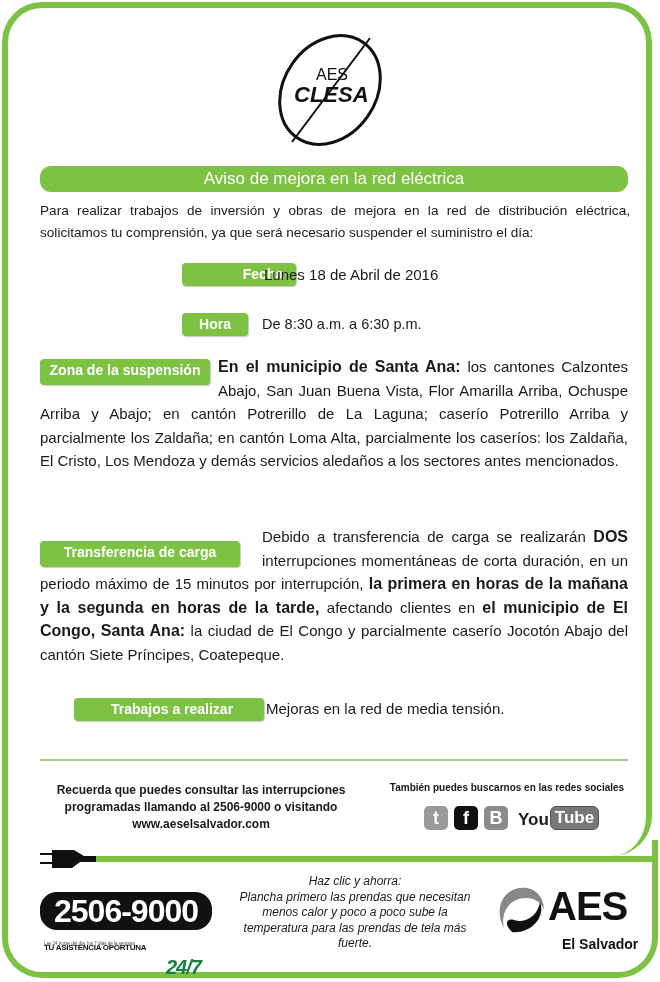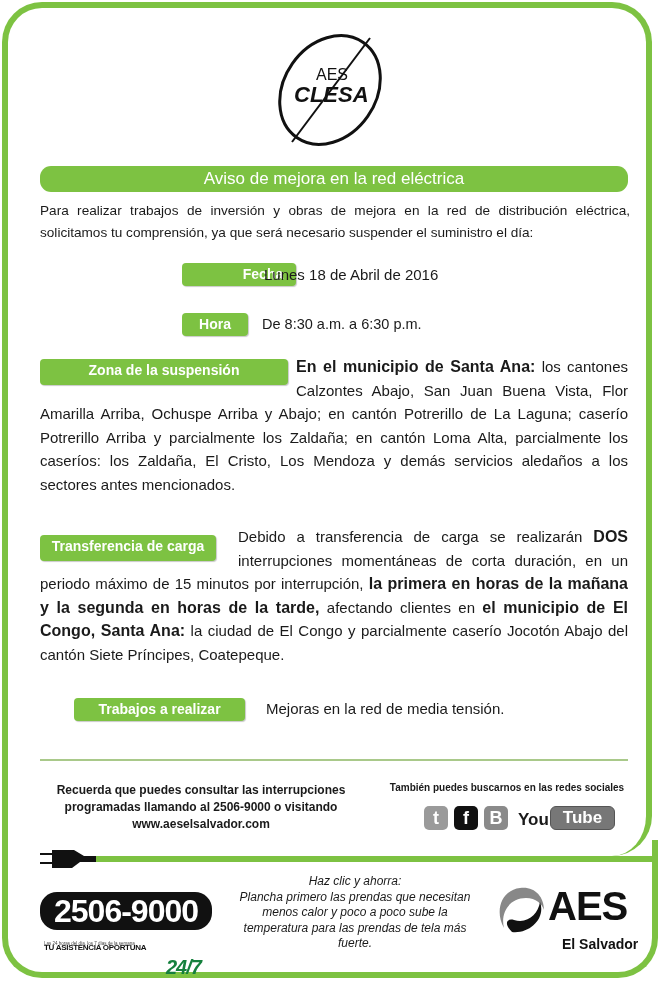--- a/index.html
+++ b/index.html
@@ -34,21 +34,21 @@
   .divider { position:absolute; left:40px; top:759px; width:588px; height:2px; background:#a9c98a; }
 
   .footer-left { position:absolute; left:36px; top:782px; width:330px; text-align:center;
                  font-family:Liberation Sans, sans-serif; font-weight:bold; font-size:12px; line-height:17px; }
   .footer-right { position:absolute; left:382px; top:782px; width:250px; text-align:center;
                   font-family:"Liberation Sans", sans-serif; font-weight:bold; font-size:10px; }
   .socials { position:absolute; left:424px; top:806px; display:flex; gap:6px; align-items:center; }
   .soc { width:24px; height:24px; border-radius:5px; display:flex; align-items:center; justify-content:center;
          color:#fff; font-weight:bold; font-family:"Liberation Sans", sans-serif; font-size:18px; }
   .yt { display:flex; align-items:flex-end; font-family:"Liberation Sans", sans-serif; font-weight:bold; font-size:17px; margin-left:4px; }
-  .yt-tube { background:#777; color:#fff; border-radius:6px; padding:1px 12px; margin-left:1px; border:1px solid #555; }
+  .yt-tube { background:#777; color:#fff; border-radius:6px; padding:1px 4px; margin-left:1px; border:1px solid #555; }
 
   .plug { position:absolute; left:40px; top:848px; width:60px; height:22px; }
   .plug-line { position:absolute; left:96px; top:856px; width:560px; height:6px; background:#7dc242; }
 
   .phone-box { position:absolute; left:40px; top:892px; width:172px; height:38px; background:#111;
                border-radius:17px; color:#fff; font-family:"Liberation Sans", sans-serif; font-weight:bold;
                font-size:32px; line-height:38px; text-align:center; letter-spacing:-1px; }
   .phone-sub { position:absolute; left:44px; top:943px; font-family:"Liberation Sans", sans-serif;
                font-weight:bold; font-size:8px; color:#111; letter-spacing:-0.3px; }
   .phone-sub2 { position:absolute; left:44px; top:941px; font-family:"Liberation Sans", sans-serif;
@@ -79,30 +79,30 @@
 
 <div class="title-bar">Aviso de mejora en la red eléctrica</div>
 <div class="intro">Para realizar trabajos de inversión y obras de mejora en la red de distribución eléctrica, solicitamos tu comprensión, ya que será necesario suspender el suministro  el día:</div>
 
 <div class="tag" style="left:182px; top:263px; width:66px;padding-left:48px;">Fecha</div>
 <div class="val" style="left:264px; top:266px;">Lunes 18 de Abril de  2016</div>
 <div class="tag" style="left:182px; top:313px; width:66px;">Hora</div>
 <div class="val" style="left:262px; top:316px; font-size:14.5px;">De 8:30 a.m. a 6:30 p.m.</div>
 
 <div class="para" style="top:355px;">
-  <div class="tag float-tag" style="position:relative; margin-top:4px; width:248px;">Zona de la suspensión</div>
+  <div class="tag float-tag" style="position:relative; margin-top:4px; width:170px;">Zona de la suspensión</div>
   <b style="font-size:16px;">En el municipio de Santa Ana:</b><span> los cantones Calzontes Abajo, San Juan Buena Vista, Flor Amarilla Arriba, Ochuspe Arriba y Abajo; en cantón Potrerillo de La Laguna; caserío Potrerillo Arriba y parcialmente los Zaldaña; en cantón Loma Alta, parcialmente los caseríos: los Zaldaña, El Cristo, Los Mendoza y demás servicios aledaños a los sectores antes mencionados.</span>
 </div>
 
 <div class="para" style="top:525px;">
-  <div class="tag float-tag" style="position:relative; margin-top:10px; width:176px; margin-right:22px;">Transferencia de carga</div>
+  <div class="tag float-tag" style="position:relative; margin-top:16px; width:200px; margin-right:22px;">Transferencia de carga</div>
   <span>Debido a transferencia de carga se realizarán </span><b style="font-size:16px;">DOS</b><span> interrupciones momentáneas de corta duración, en un periodo máximo de 15 minutos por interrupción, </span><b style="font-size:16px;">la primera en horas de la mañana y la segunda en horas de la tarde,</b><span> afectando clientes en </span><b style="font-size:16px;">el municipio de El Congo, Santa Ana:</b><span> la ciudad de El Congo y parcialmente caserío Jocotón Abajo del cantón Siete Príncipes, Coatepeque.</span>
 </div>
 
-<div class="tag" style="left:74px; top:698px; width:171px;">Trabajos a realizar</div>
+<div class="tag" style="left:74px; top:698px; width:184px;padding-left:6px;">Trabajos a realizar</div>
 <div class="val" style="left:266px; top:700px;">Mejoras en la red de media tensión.</div>
 
 <div class="divider"></div>
 
 <div class="footer-left">Recuerda que puedes consultar las interrupciones programadas llamando al 2506-9000 o visitando www.aeselsalvador.com</div>
 <div class="footer-right">También puedes buscarnos en las redes sociales</div>
 <div class="socials">
   <div class="soc" style="background:#9a9a9a;">t</div>
   <div class="soc" style="background:#111;">f</div>
   <div class="soc" style="background:#8a8a8a;">B</div>

